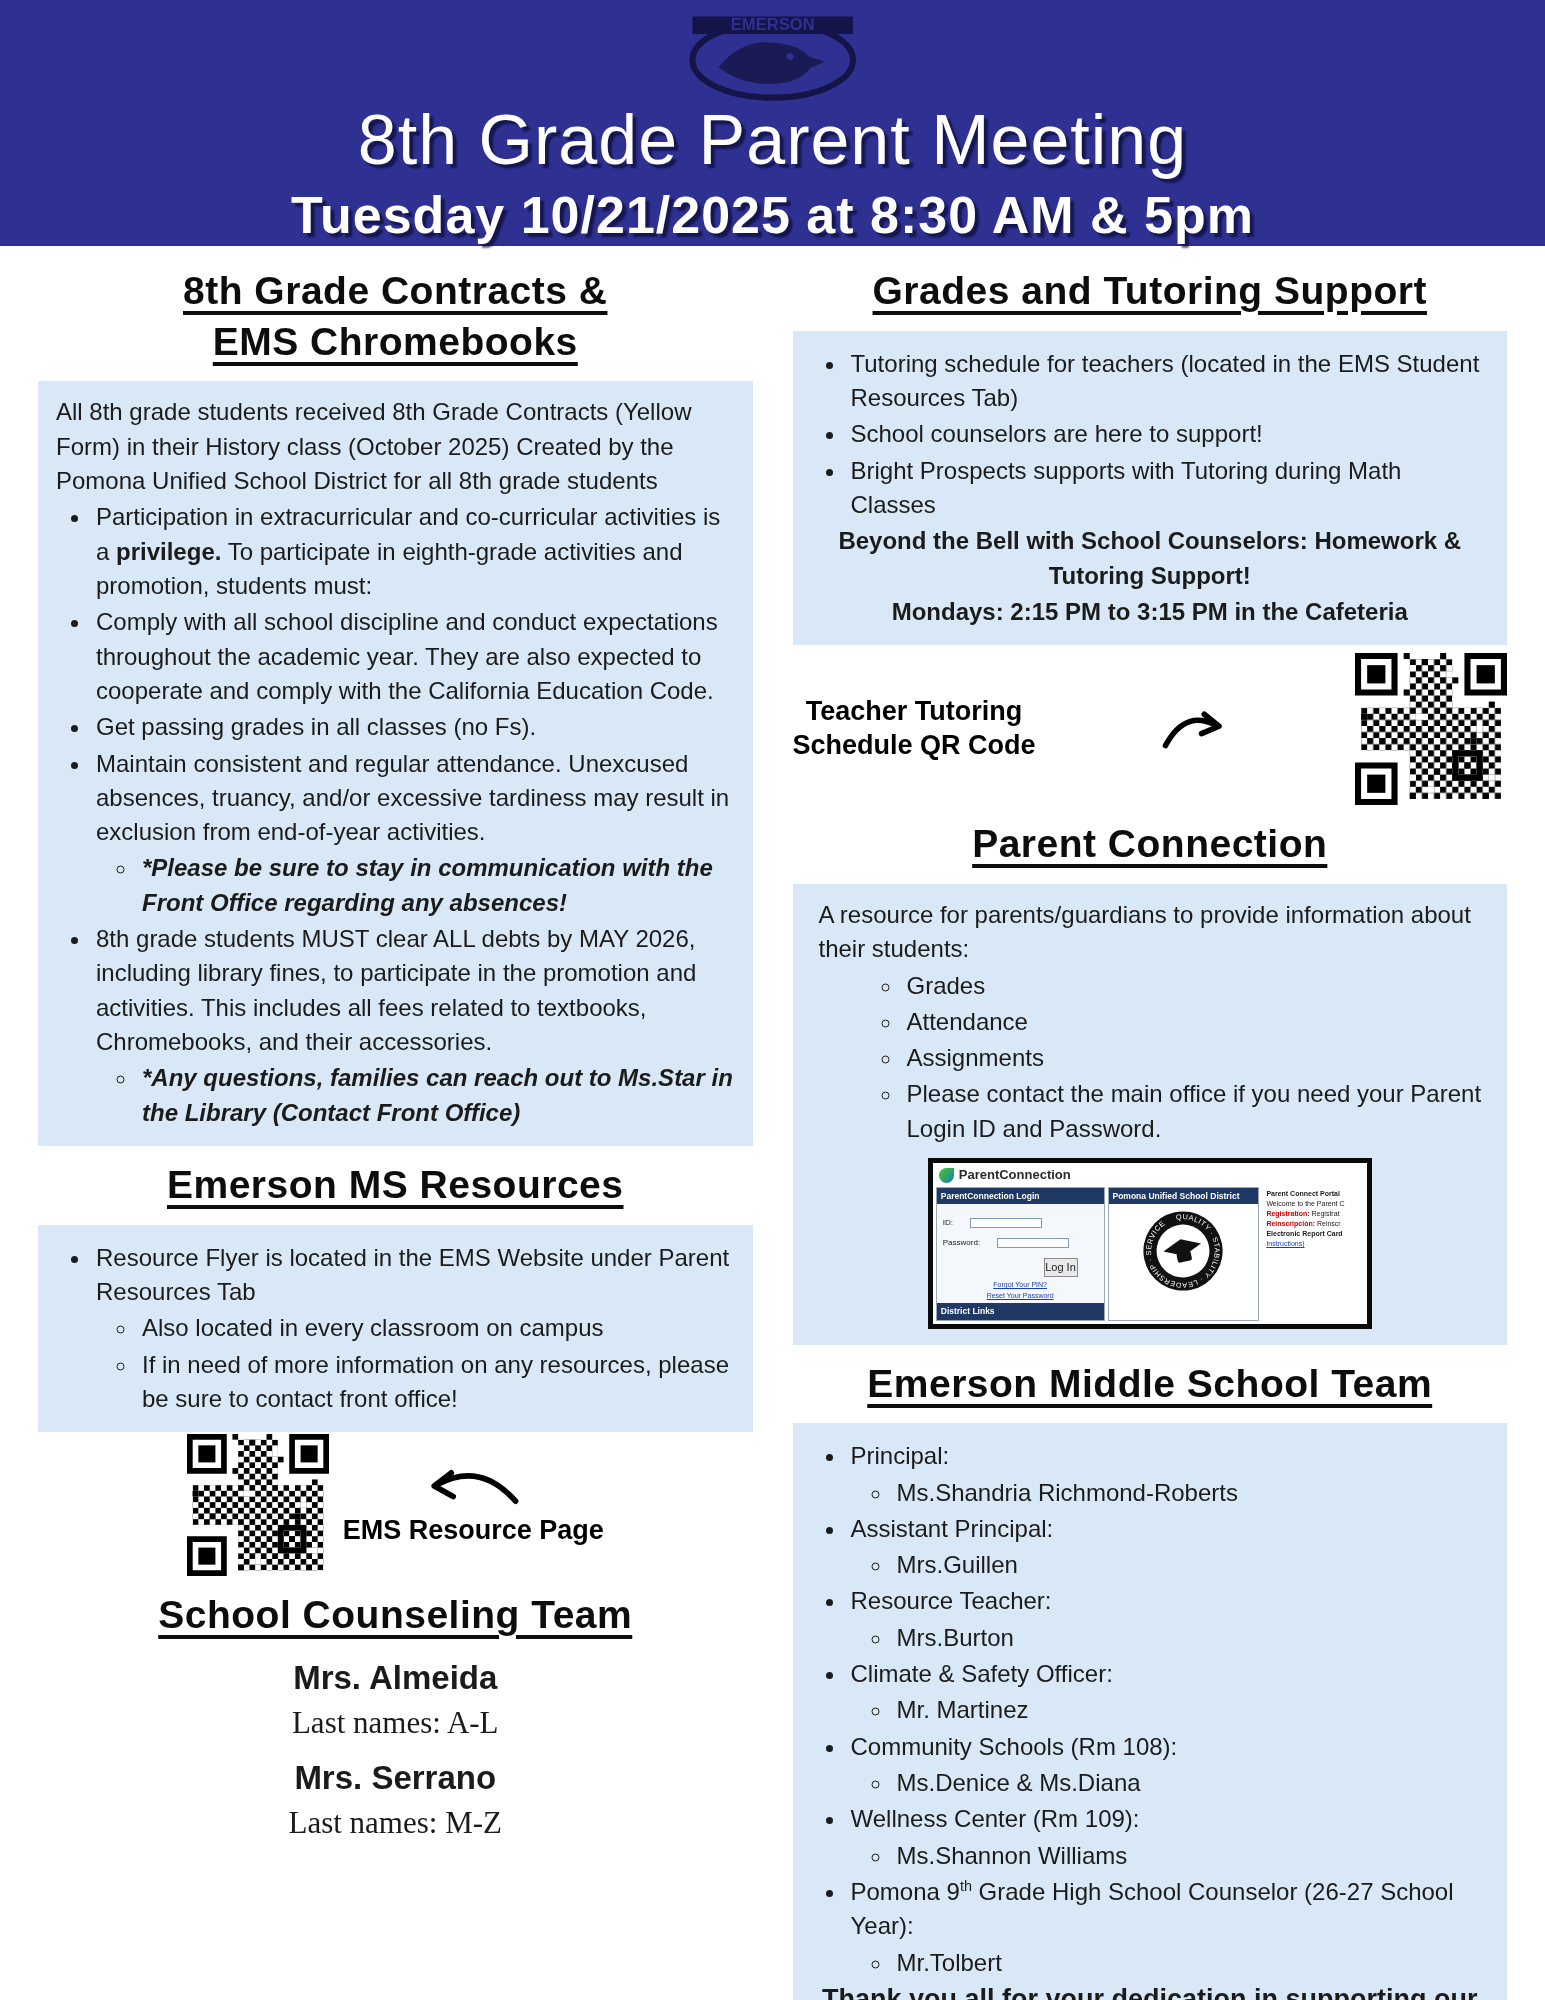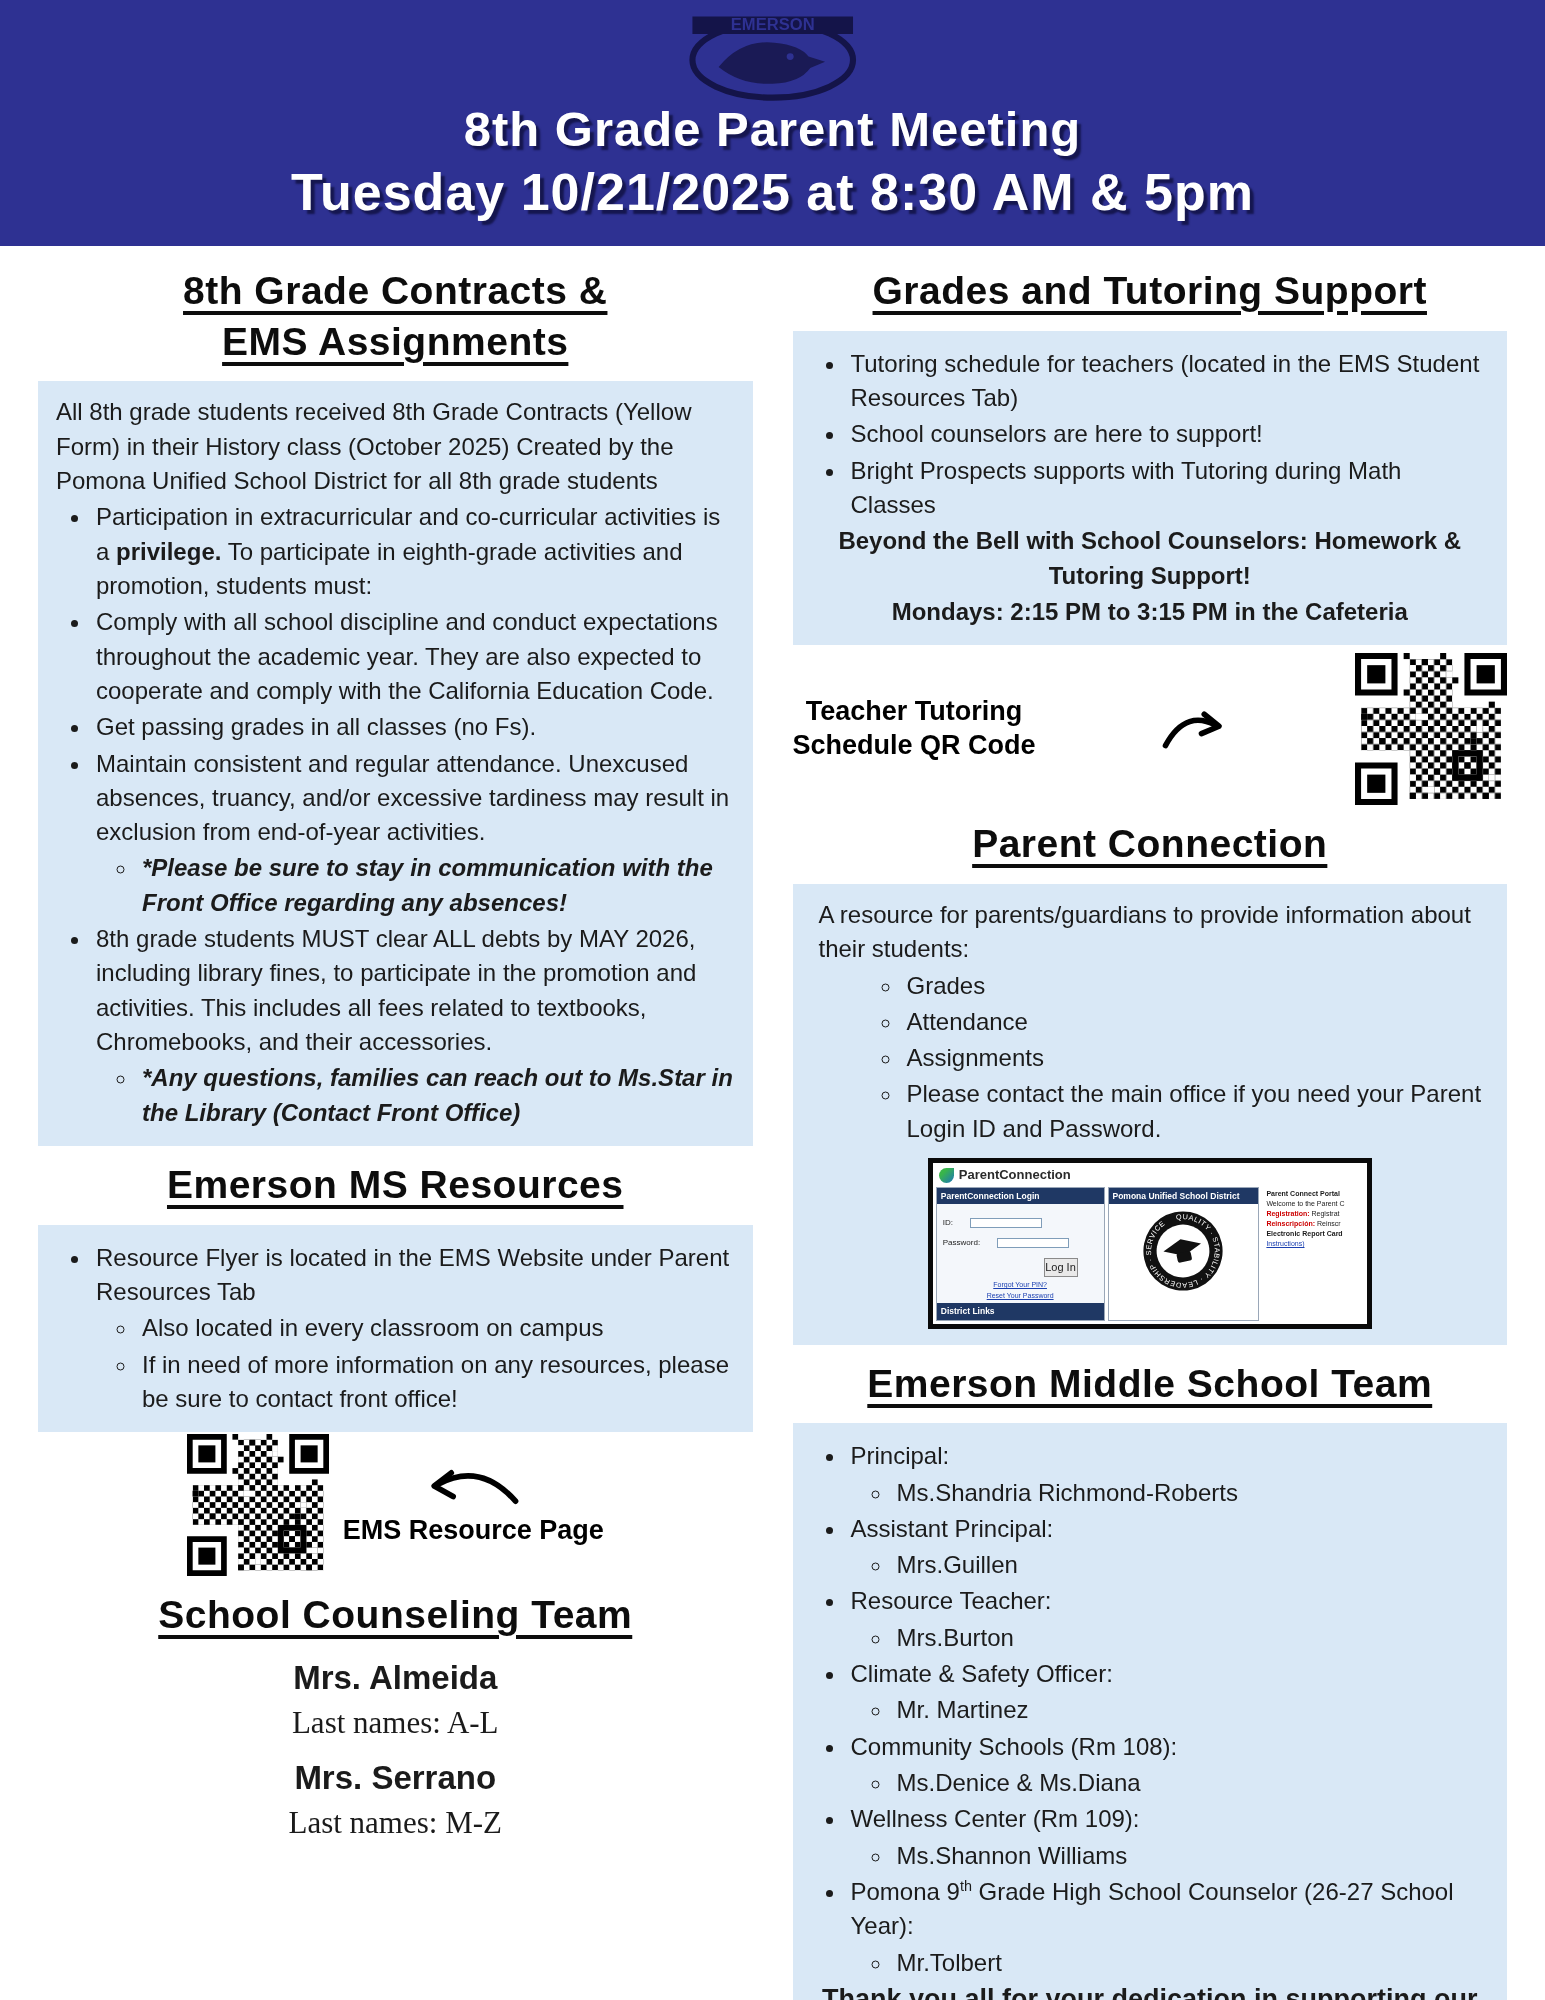--- a/index.html
+++ b/index.html
@@ -5,21 +5,21 @@
 <style>
   * { margin:0; padding:0; box-sizing:border-box; }
   html,body { background:#ffffff; }
   body { font-family:"Liberation Sans","DejaVu Sans",sans-serif; color:#1b1b1b; }
   .page { position:relative; width:1545px; height:2000px; margin:0 auto; background:#fff; overflow:hidden; }
 
   
   .banner { background:var(--banner,#2e3192); height:246px; text-align:center; padding-top:4px; }
   .logo-wrap { height:100px; display:flex; justify-content:center; align-items:center; }
   .logo-svg { height:96px; }
-  .banner h1 { color:#fff; font-size:49px; font-weight:bold; letter-spacing:1px;
+  .banner h1 { color:#fff; font-size:70px; font-weight:normal; letter-spacing:1px;
                text-shadow:4px 4px 2px rgba(5,5,35,.6); line-height:1.05; }
   .banner h2 { color:#fff; font-size:52px; font-weight:bold; letter-spacing:1px; margin-top:10px;
                text-shadow:4px 4px 2px rgba(5,5,35,.6); line-height:1.05; }
 
   
   .columns { display:flex; gap:40px; padding:6px 38px 0 38px; }
   .col { flex:1; min-width:0; }
 
   .sec-h { text-align:center; font-size:39px; font-weight:bold; color:#0d0d0d;
            line-height:1.3; margin:14px 0 14px; letter-spacing:.5px; }
@@ -148,21 +148,21 @@
     <h1>8th Grade Parent Meeting</h1>
     <h2>Tuesday 10/21/2025 at 8:30 AM &amp; 5pm</h2>
   </header>
 
   <div class="columns">
 
     <section class="col">
 
       <h3 class="sec-h">
         <span class="u">8th Grade Contracts &amp;</span><br>
-        <span class="u">EMS Assignments</span>
+        <span class="u">EMS Chromebooks</span>
       </h3>
 
       <div class="bluebox">
         <p>All 8th grade students received 8th Grade Contracts (Yellow Form) in their History class (October 2025) Created by the Pomona Unified School District for all 8th grade students</p>
         <ul class="b1">
           <li><span>Participation in extracurricular and co-curricular activities is a </span><b>privilege.</b><span> To participate in eighth-grade activities and promotion, students must:</span></li>
           <li>Comply with all school discipline and conduct expectations throughout the academic year. They are also expected to cooperate and comply with the California Education Code.</li>
           <li>Get passing grades in all classes (no Fs).</li>
           <li><span>Maintain consistent and regular attendance. Unexcused absences, truancy, and/or excessive tardiness may result in exclusion from end-of-year activities.</span>
             <ul class="b2">

